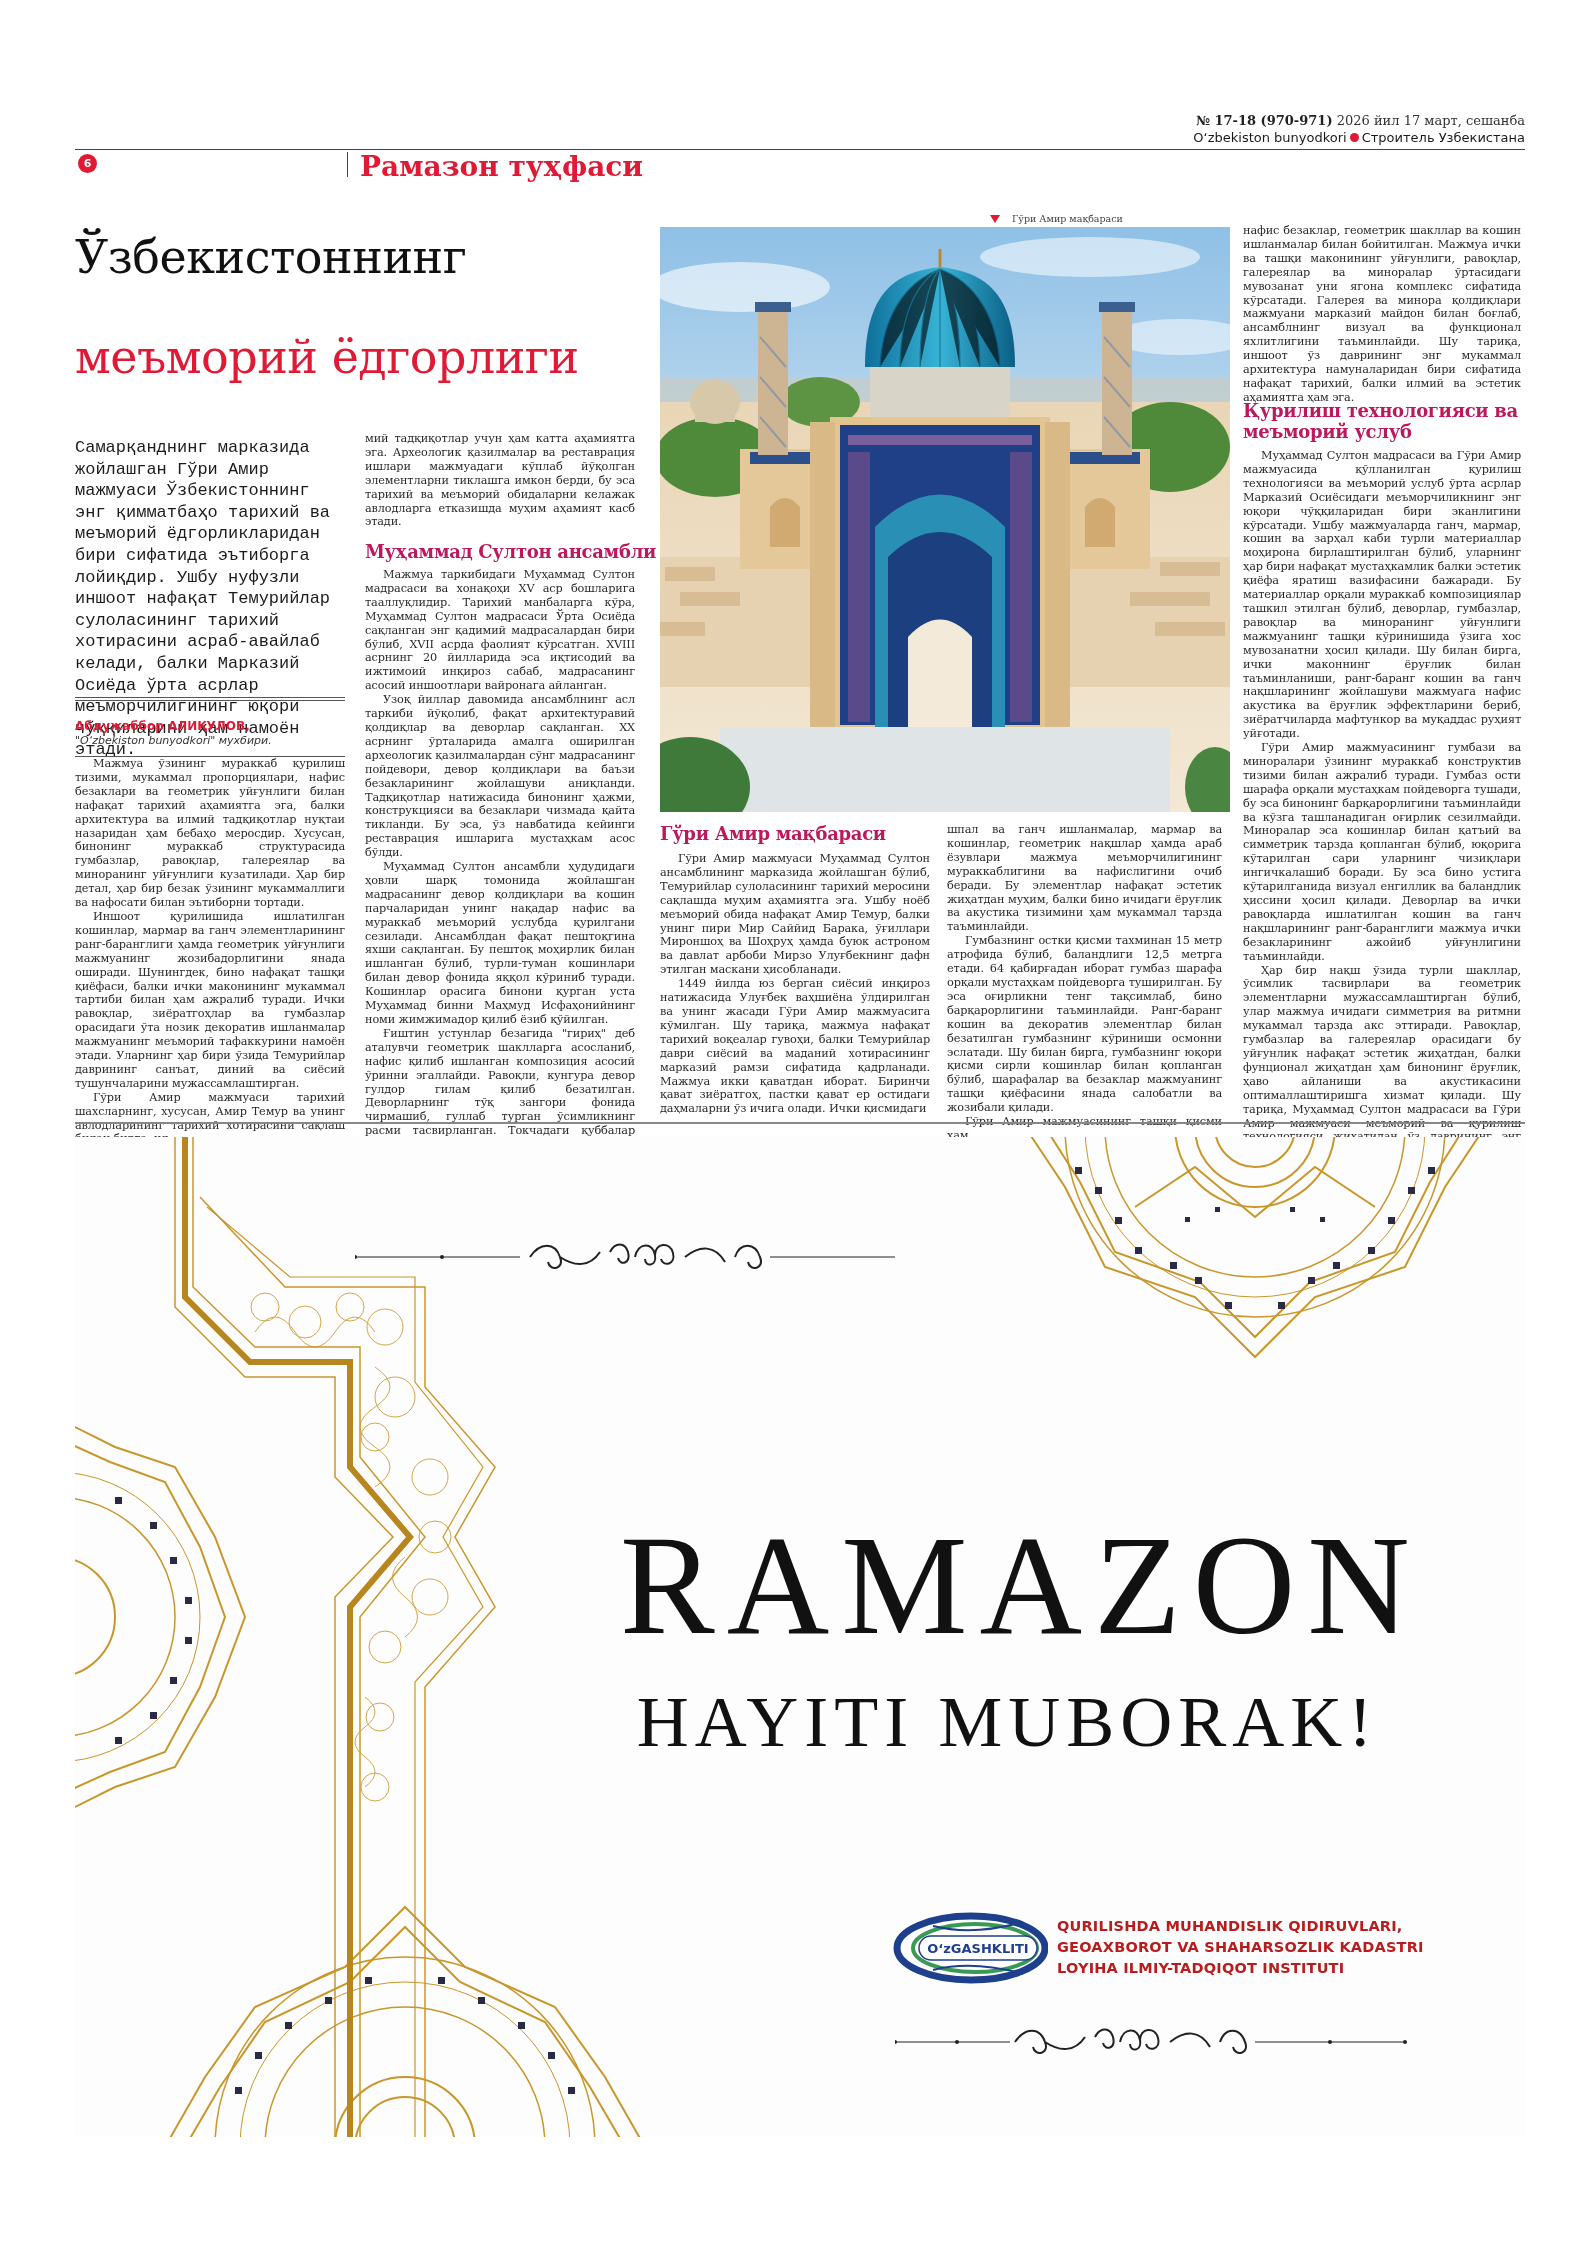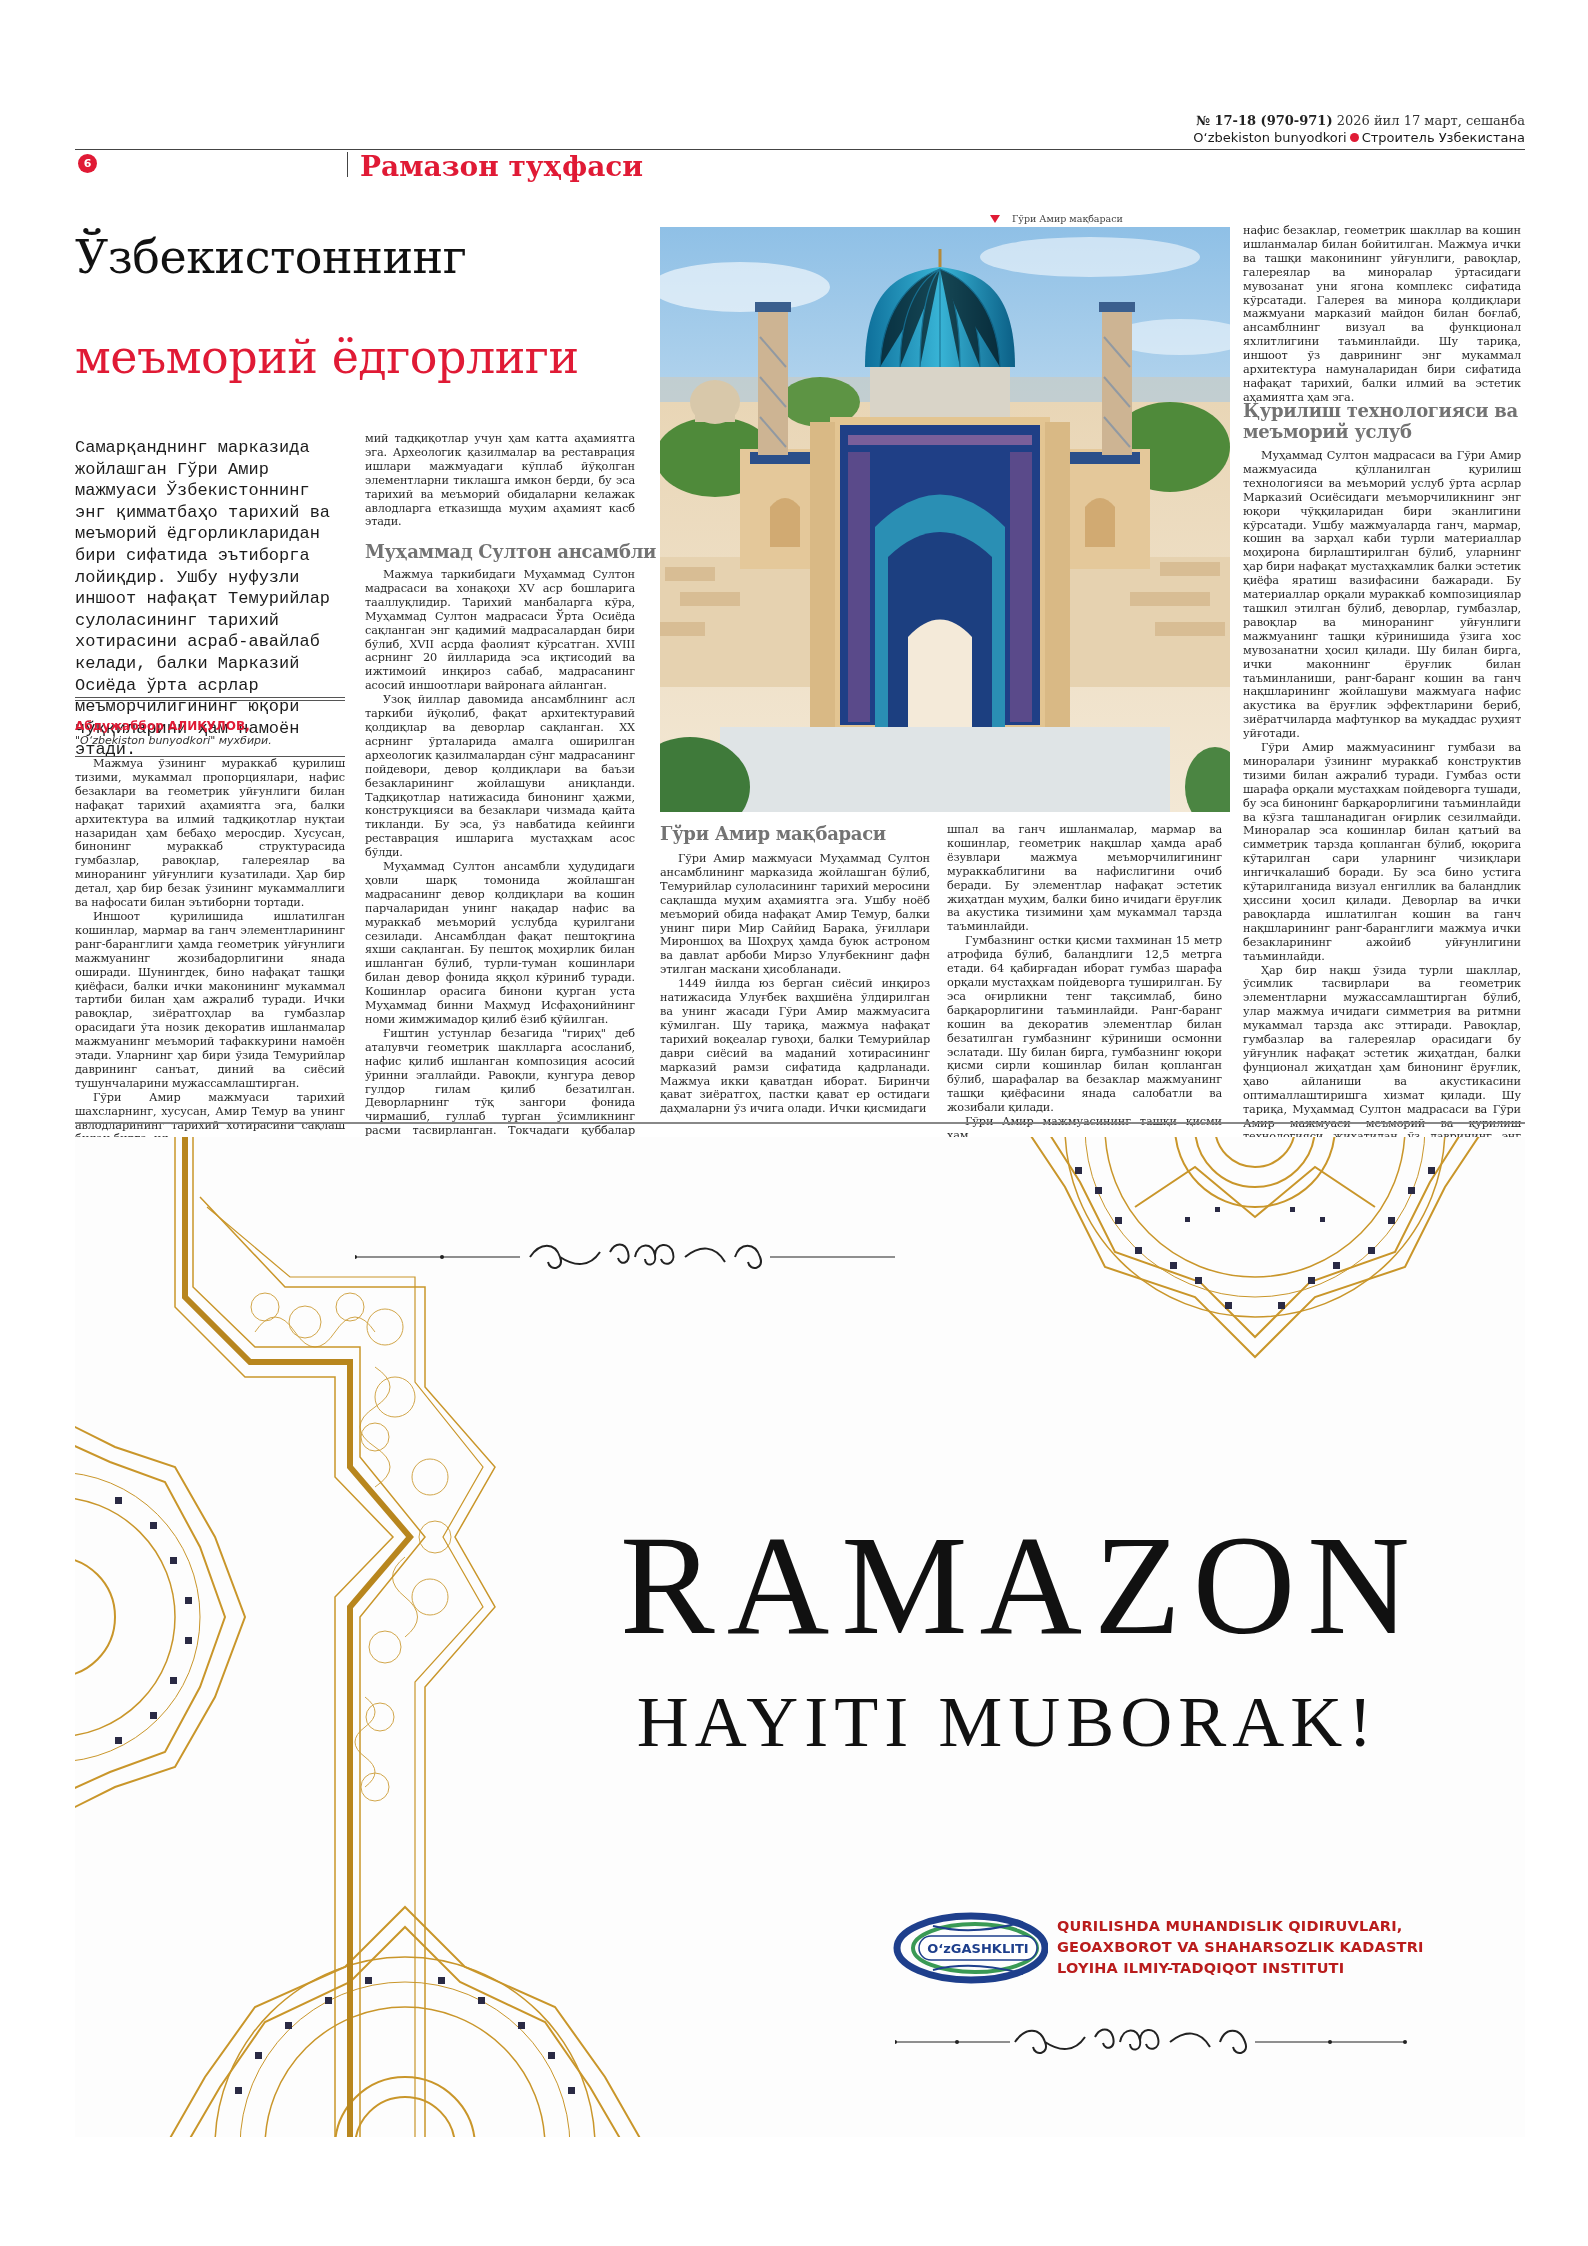--- a/index.html
+++ b/index.html
@@ -34,21 +34,21 @@
   .col { position: absolute; font-size: 11.3px; line-height: 13.9px; text-align: justify; color: #2a2a2a; font-family: "DejaVu Serif", serif; letter-spacing: -0.15px; }
   .col p { text-indent: 18px; }
   .col p.noind { text-indent: 0; }
   .col1 { left: 75px; top: 757px; width: 270px; }
   .col2a { left: 365px; top: 432px; width: 270px; }
   .col2b { left: 365px; top: 568px; width: 270px; }
   .col3 { left: 660px; top: 852px; width: 270px; }
   .col4 { left: 947px; top: 823px; width: 275px; }
   .col5a { left: 1243px; top: 224px; width: 278px; }
   .col5b { left: 1243px; top: 449px; width: 278px; }
-  .subhead { font-size: 18px; line-height: 21px; font-weight: bold; color: #737373; font-family: "DejaVu Serif", serif; text-align: left; letter-spacing: -0.3px; }
+  .subhead { font-size: 18px; line-height: 21px; font-weight: bold; color: #be185d; font-family: "DejaVu Serif", serif; text-align: left; letter-spacing: -0.3px; }
   .sh2 { position: absolute; left: 365px; top: 541px; white-space: nowrap; }
   .sh3 { position: absolute; left: 660px; top: 823px; white-space: nowrap; }
   .sh5 { position: absolute; left: 1243px; top: 400px; width: 278px; }
 
   
   .caption { position: absolute; left: 990px; top: 213px; font-size: 9.5px; color: #444; font-family: "DejaVu Serif", serif; white-space: nowrap; }
   .caption .tri { display: inline-block; width: 0; height: 0; border-left: 5px solid transparent; border-right: 5px solid transparent; border-top: 8px solid #e01a35; margin-right: 12px; vertical-align: -1px; }
   .photo { position: absolute; left: 660px; top: 227px; width: 570px; height: 585px; overflow: hidden; }
   .photo svg { display: block; }
 

